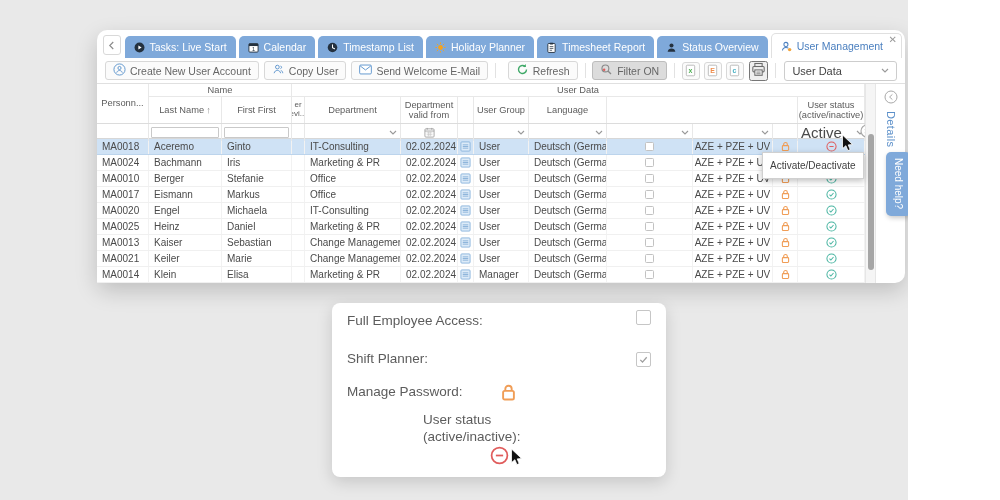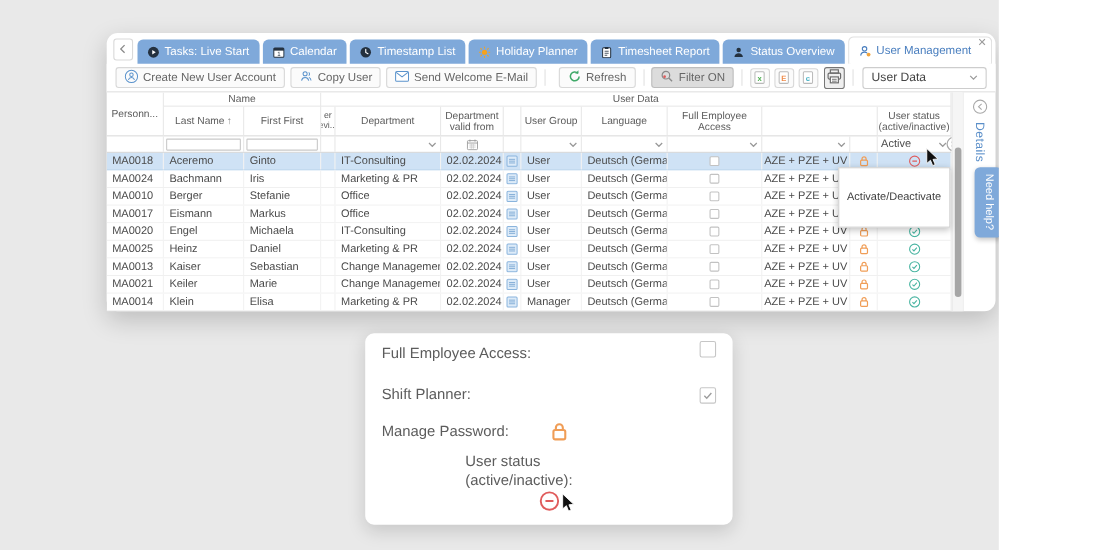--- a/index.html
+++ b/index.html
@@ -55,21 +55,21 @@
   .hcell.span2 { grid-row:1 / span 2; }
   .hcell.lbl { grid-row:2; }
   .hcell.tiny { font-size:8px; }
   .sort-arrow { color:#8a8a8a; margin-left:2px; }
   .fgrid { display:grid; grid-template-columns:var(--cols); height:15px; border-bottom:1px solid #d7d7d7; }
   .fcell { border-right:1px solid #e8e8e8; position:relative; display:flex; align-items:center; }
   .filt-input { margin:1px 2px; height:11px; flex:1; border:1px solid #c9c9c9; background:#fff; border-radius:1px; }
   .fcell .chev { margin-left:auto; margin-right:3px; display:inline-flex; }
   .fcell.date { justify-content:center; }
   .fcell .cal { display:inline-flex; }
-  .fcell.status { padding-left:3px; gap:14px; font-size:10px; color:#4a4a4a; }
+  .fcell.status { padding-left:3px; gap:14px; font-size:15px; color:#4a4a4a; }
   .fcell .clear { position:absolute; right:-10px; top:0px; width:14px; height:14px; z-index:6; display:inline-flex; }
   .brow { display:grid; grid-template-columns:var(--cols); height:16px; background:#fff;
           border-bottom:1px solid #f0f0f0; }
   .brow.selected { background:#cfe2f5; border-bottom-color:#bcd4ec; }
   .bcell { padding-left:5px; line-height:15px; white-space:nowrap; overflow:hidden;
            border-right:1px solid #f2f2f2; }
   .bcell.c { padding:0; display:flex; align-items:center; justify-content:center; }
   .cbx { width:9px; height:9px; border:1px solid #c2c2c2; border-radius:1.5px; background:#fff; display:inline-block; }
   .icon12 { display:inline-flex; width:11px; height:11px; }
   .icon12 svg { width:11px; height:11px; }
@@ -81,21 +81,21 @@
                    align-items:center; padding-top:6px; }
   .collapse-icon { display:inline-flex; width:14px; height:14px; }
   .details-label { writing-mode:vertical-rl; font-size:11px; color:#5b8fc9; margin-top:7px; letter-spacing:.4px; }
   .help-tab { position:absolute; right:-6px; top:122px; width:25px; height:64px; background:#7fa9da;
               border-radius:5px; box-shadow:1px 2px 5px rgba(0,0,0,.22); display:flex; align-items:center;
               justify-content:center; z-index:8; }
   .help-tab span { writing-mode:vertical-rl; color:#fff; font-size:10px; }
 
   
   .tooltip { position:absolute; left:762px; top:152px; background:#fff; border:1px solid #d0d0d0;
-             box-shadow:0 2px 6px rgba(0,0,0,.25); font-size:10px; color:#3f3f3f; padding:21px 7px; z-index:40; }
+             box-shadow:0 2px 6px rgba(0,0,0,.25); font-size:10px; color:#3f3f3f; padding:7px 7px; z-index:40; }
   .cursor { position:absolute; z-index:60; width:14px; height:20px; }
 
   
   .panel { position:absolute; left:332px; top:303px; width:334px; background:#fff; border-radius:8px;
            box-shadow:0 5px 16px rgba(0,0,0,.15); padding:10px 15px 12px 15px; }
   .prow { display:flex; align-items:center; min-height:27px; margin-bottom:6px; }
   .prow:last-child { margin-bottom:0;flex-direction:column; }
   .prow.top { align-items:flex-start; }
   .plabel { width:152px; font-size:13.5px; color:#5c5c5c; line-height:1.25; }
   .pcontrol { flex:1; display:flex; align-items:center; }
@@ -284,21 +284,20 @@
             <div class="hcell group" style="grid-column:2 / span 2;">Name</div>
             <div class="hcell group" style="grid-column:4 / span 10;">User Data</div>
             <div class="hcell lbl" style="grid-column:2;">Last Name<span class="sort-arrow">↑</span></div>
             <div class="hcell lbl" style="grid-column:3;">First First</div>
             <div class="hcell lbl tiny" style="grid-column:4;">er evi...</div>
             <div class="hcell lbl" style="grid-column:5;">Department</div>
             <div class="hcell lbl" style="grid-column:6;">Department valid from</div>
             <div class="hcell lbl" style="grid-column:7;"></div>
             <div class="hcell lbl" style="grid-column:8;">User Group</div>
             <div class="hcell lbl" style="grid-column:9;">Language</div>
-            <div class="hcell lbl" style="grid-column:10;">Full Employee Access</div>
             <div class="hcell lbl" style="grid-column:11;margin-top:48px;">Version</div>
             <div class="hcell lbl" style="grid-column:12;"></div>
             <div class="hcell lbl" style="grid-column:13;">User status (active/inactive)</div>
           </div>
         <div id="tbl-filter" class="fgrid">
             <div class="fcell"></div>
             <div class="fcell">
               <div class="filt-input"></div>
             </div>
             <div class="fcell">

